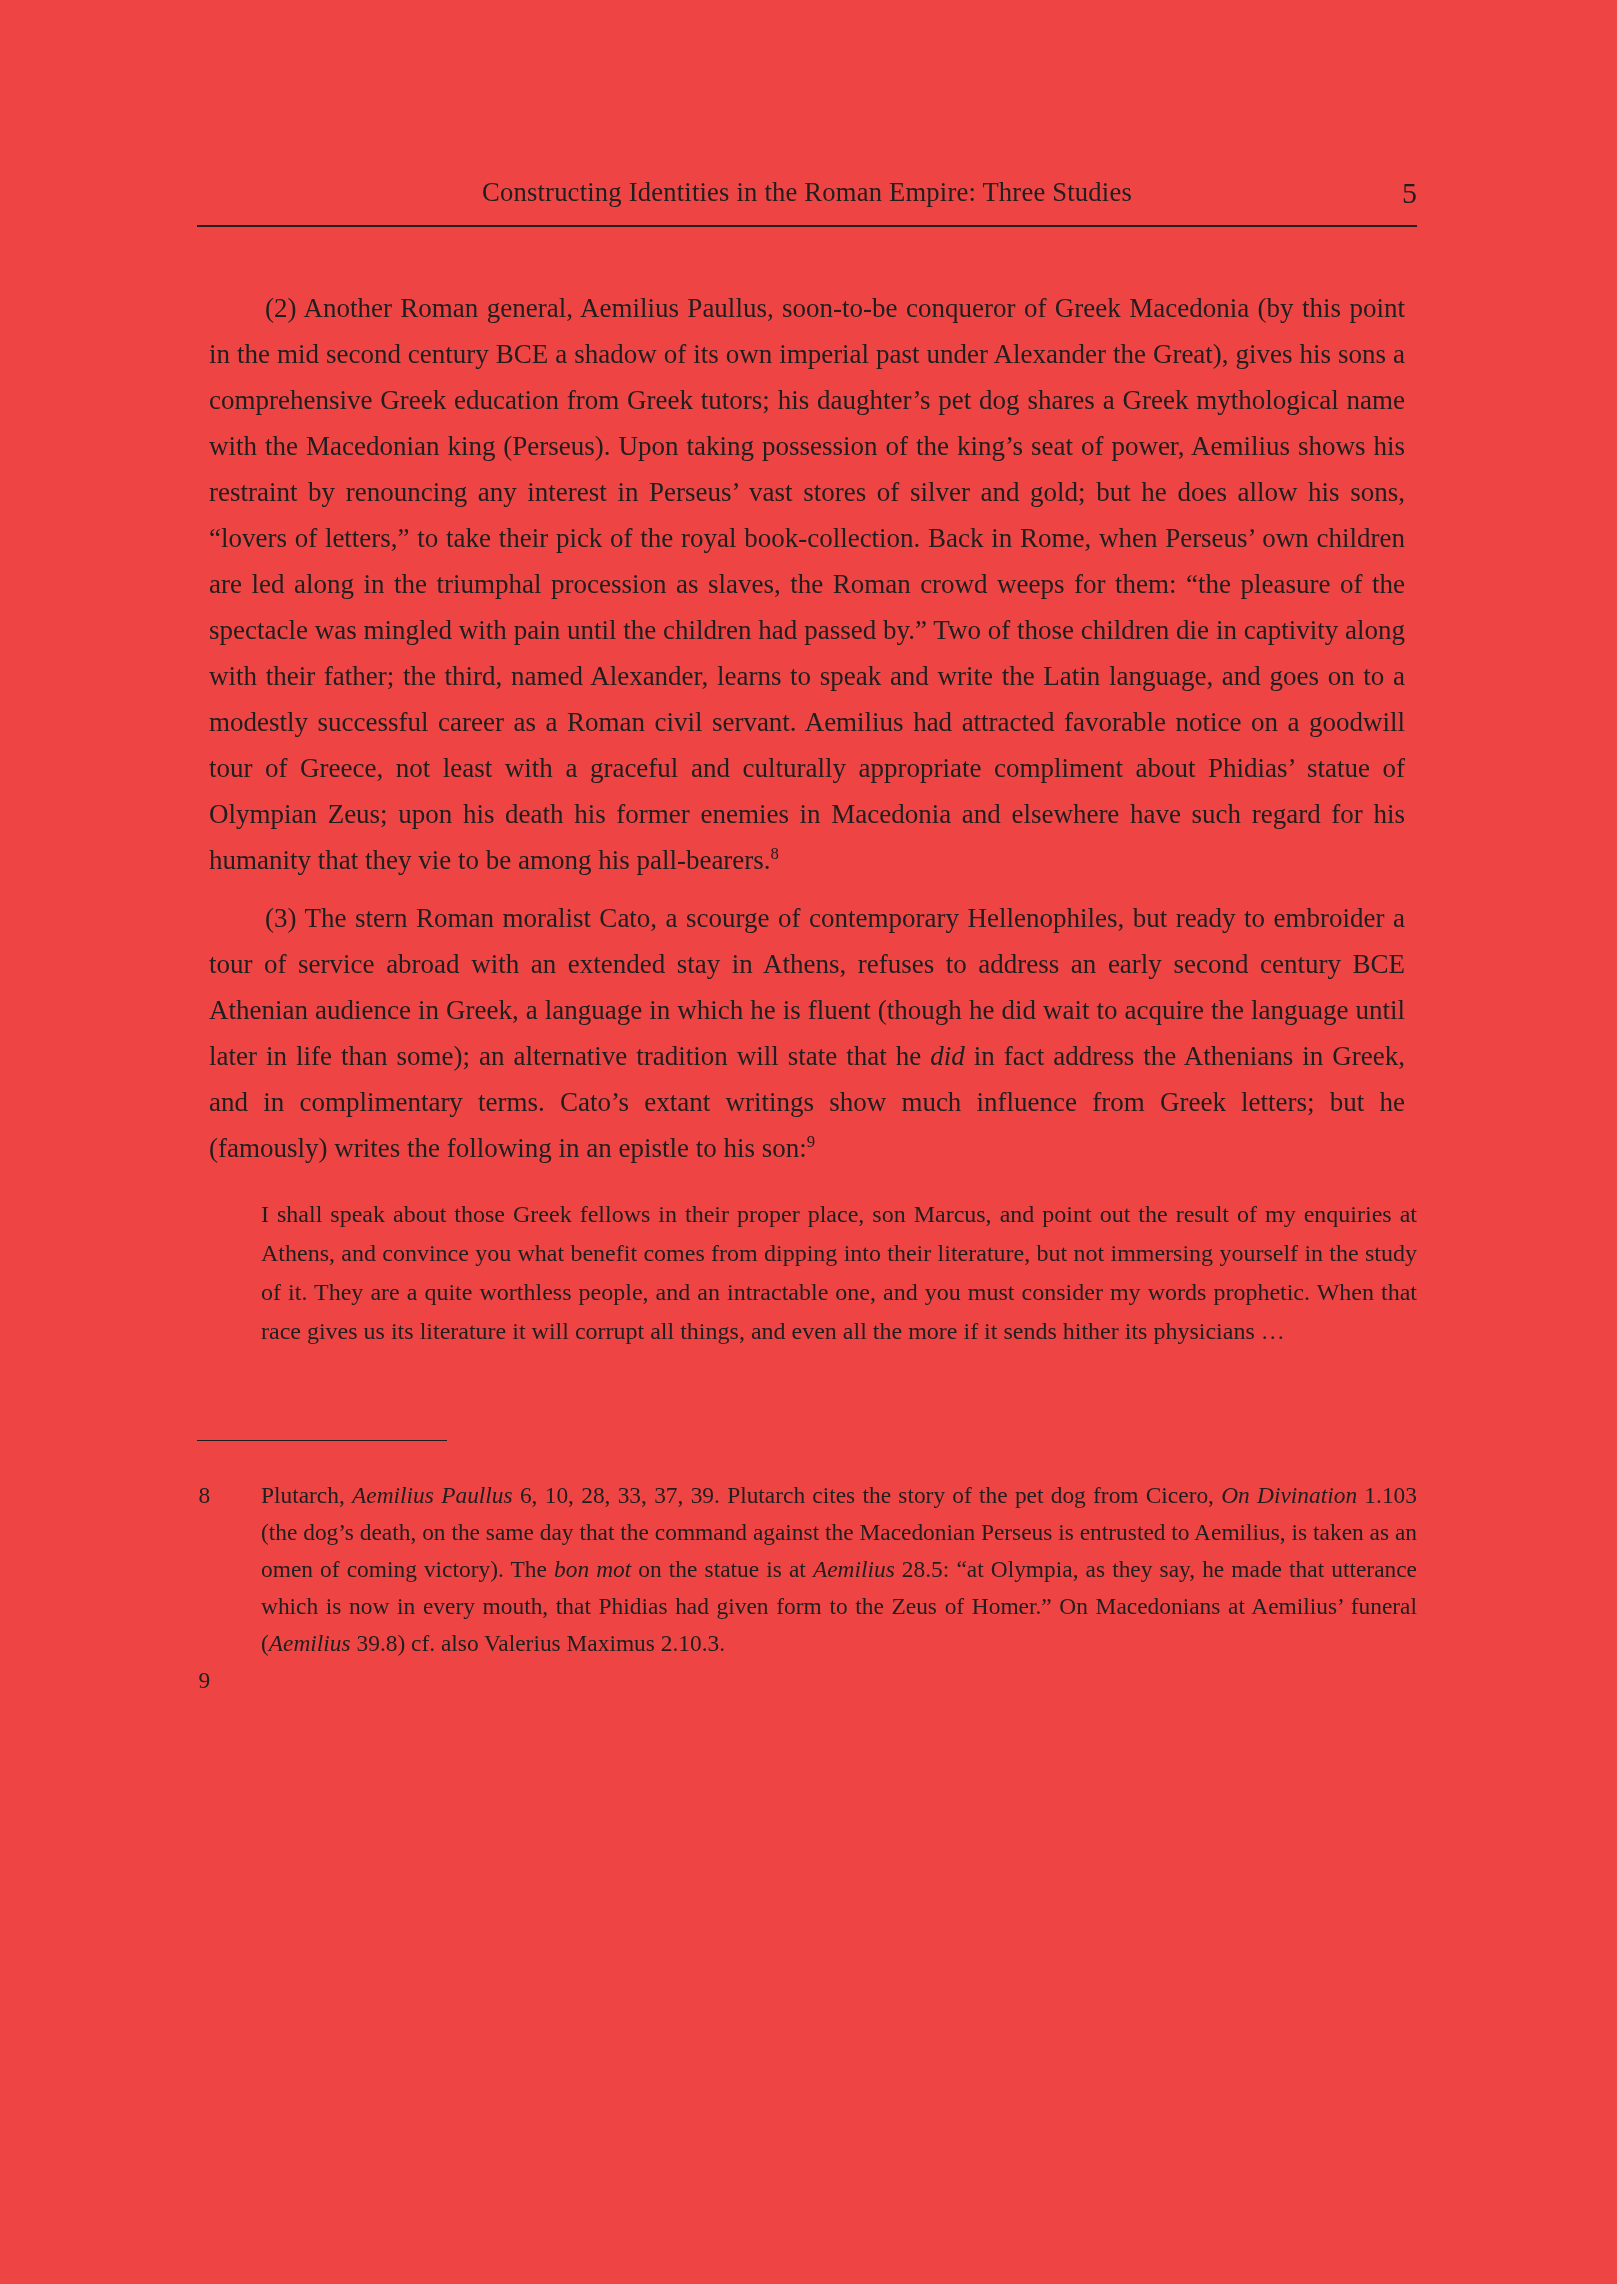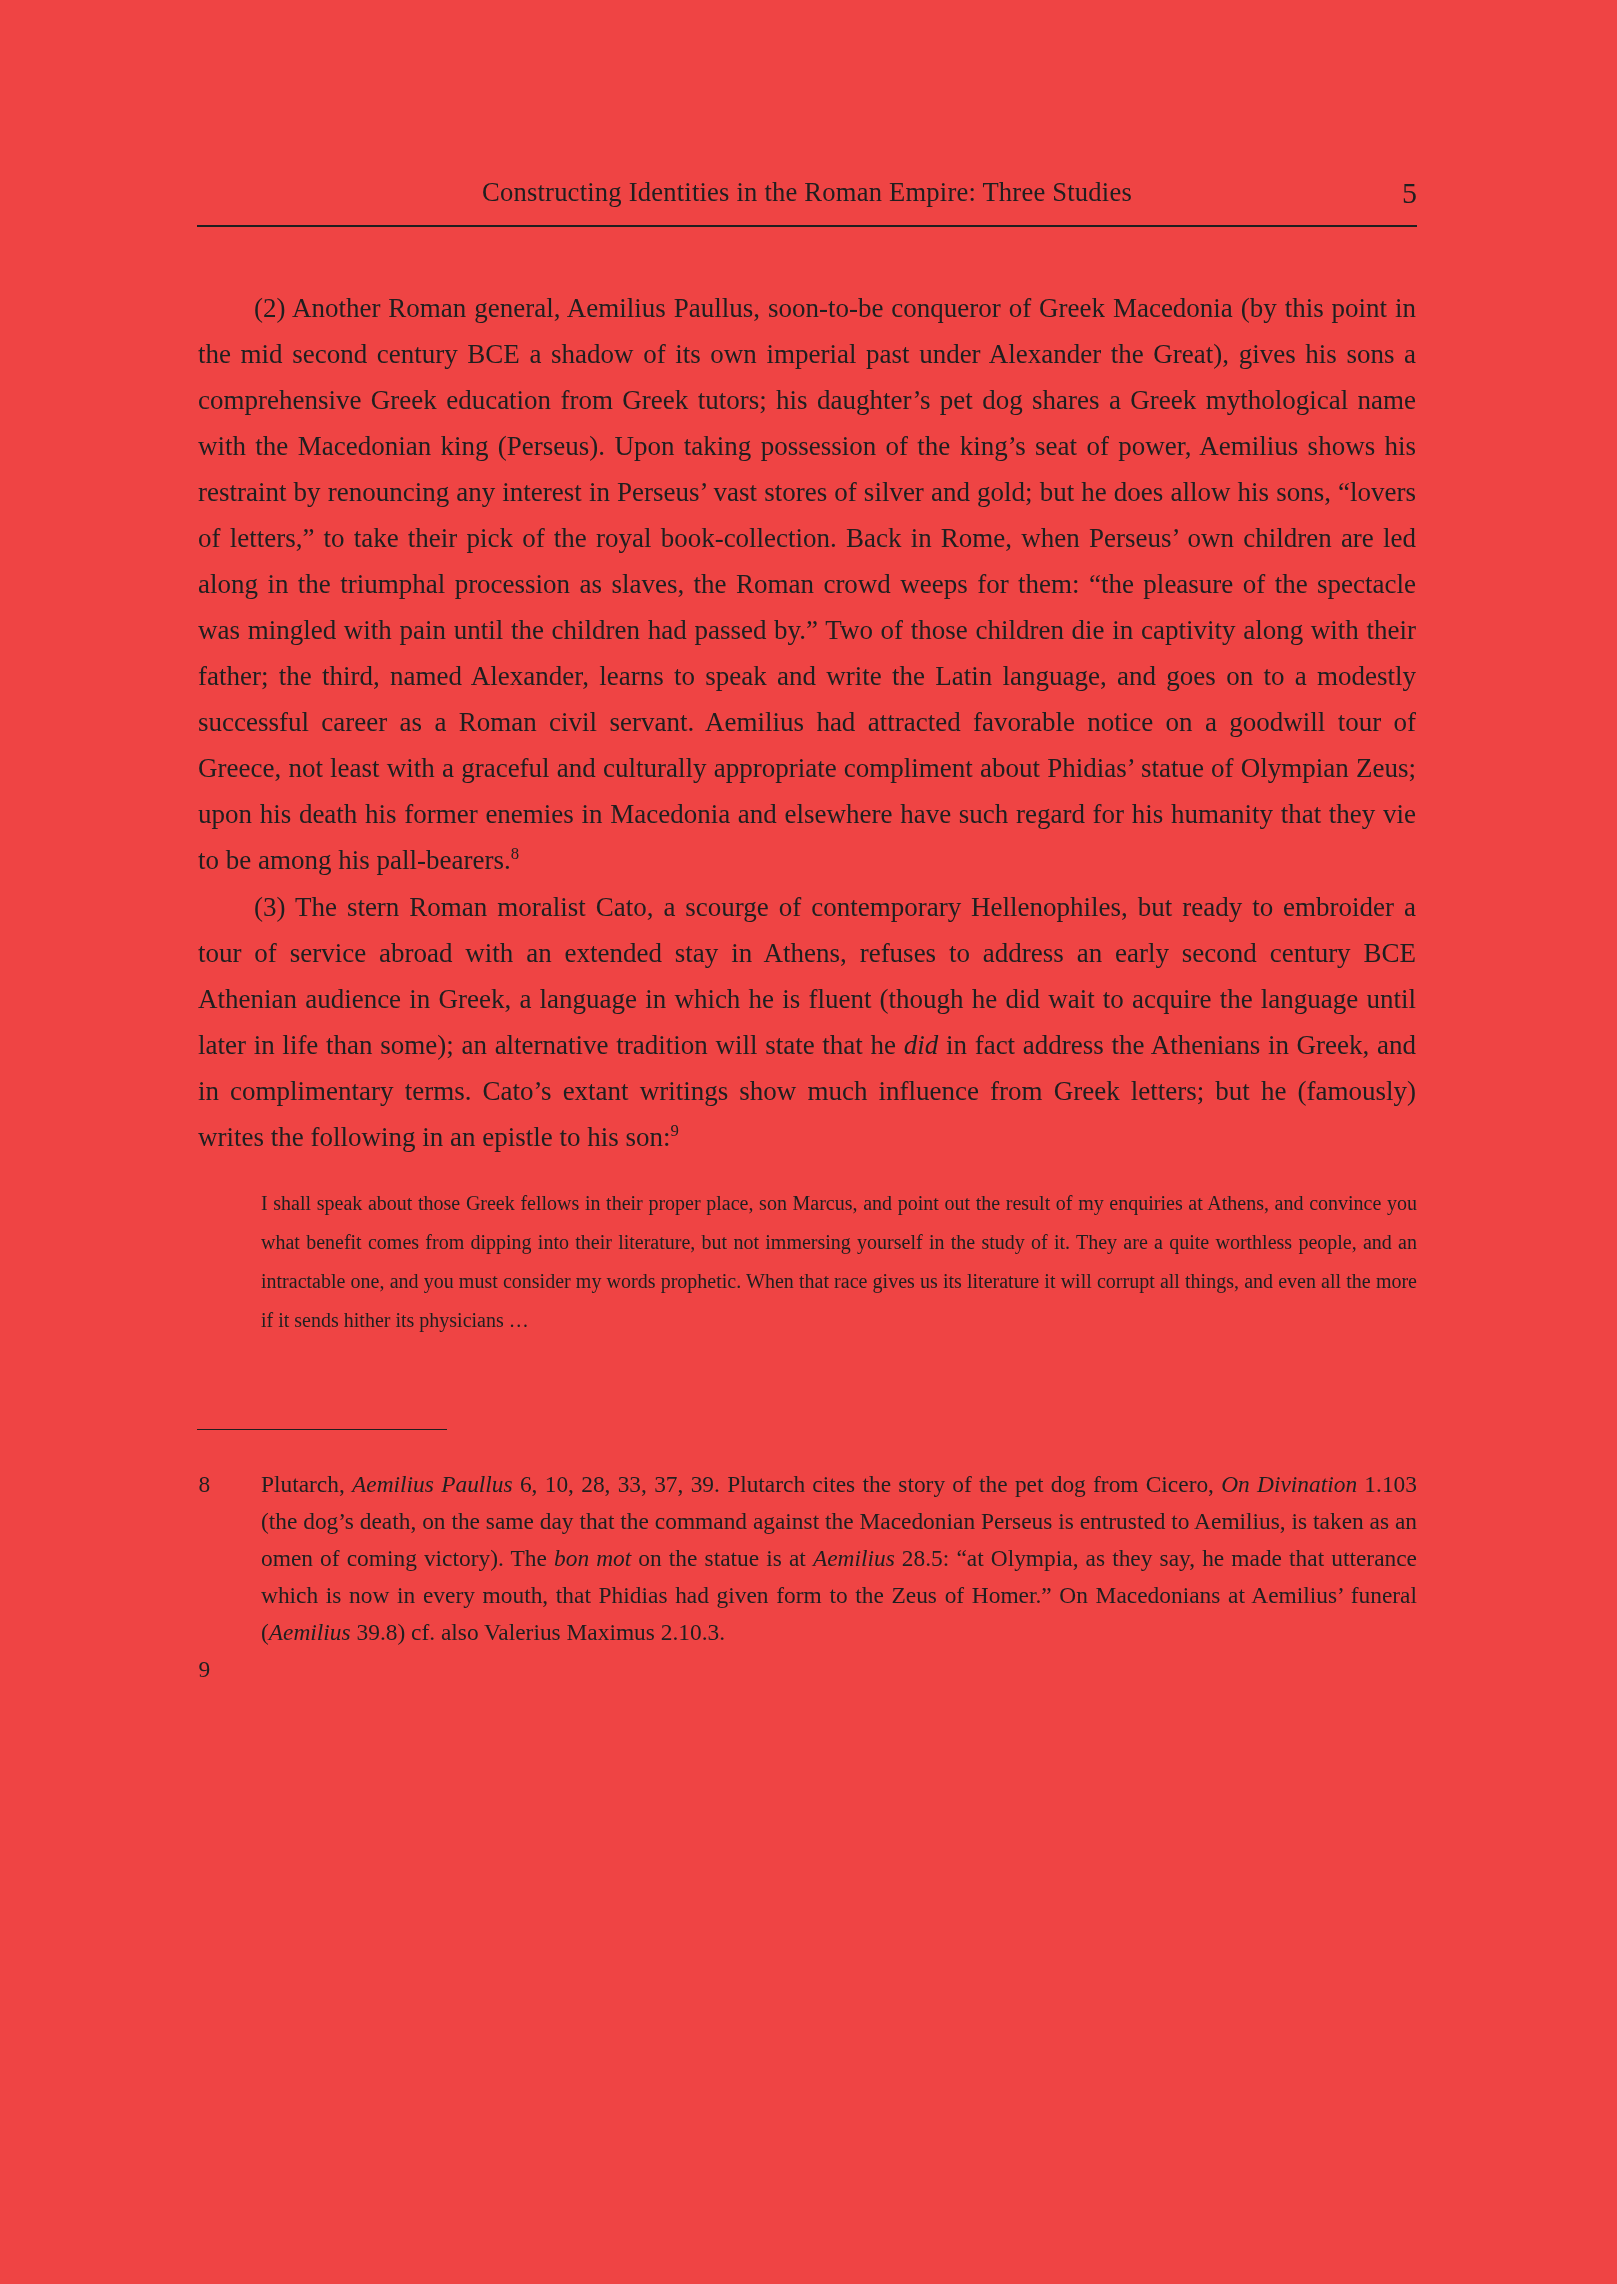--- a/index.html
+++ b/index.html
@@ -40,31 +40,31 @@
     border-top: 2.4px solid #1f1f1f;
     margin: 13px 0 0 0;
   }
   .body-text {
     margin-top: 58px;
     font-size: 27px;
     line-height: 46px;
     text-align: justify;
   }
   p.body-paragraph {
-    margin: 1px;
+    margin: 12px;
     text-indent: 56px;
   }
   sup {
     font-size: 0.62em;
     line-height: 0;
     vertical-align: super;
   }
   blockquote.block-quote {
     margin: 24px 0 0 64px;
-    font-size: 20px;
+    font-size: 24px;
     line-height: 39px;
     text-align: justify;
   }
   .footnotes {
     margin-top: 89px;
     font-size: 23.4px;
     line-height: 37px;
     text-align: justify;
   }
   .footnote-rule {

